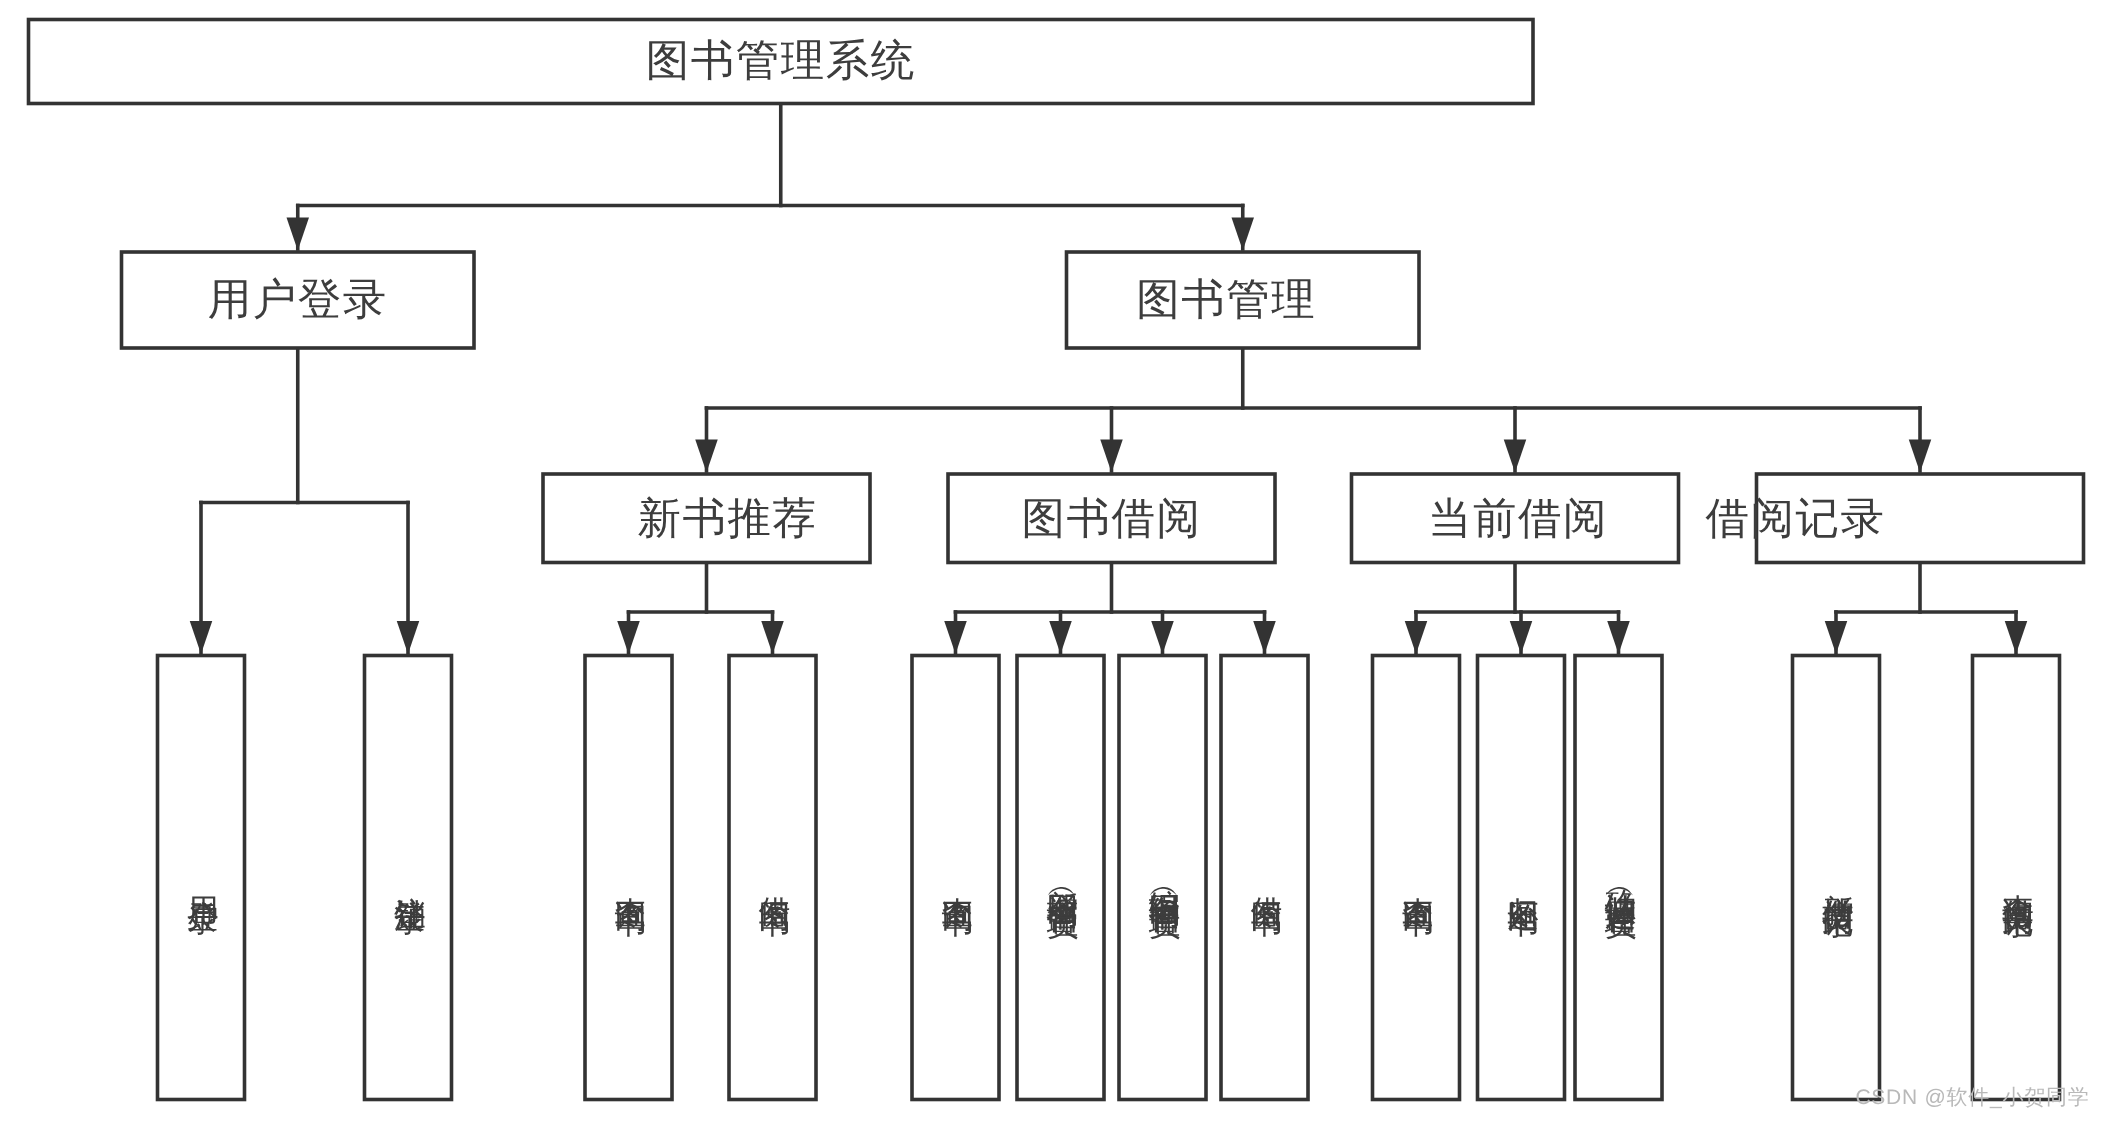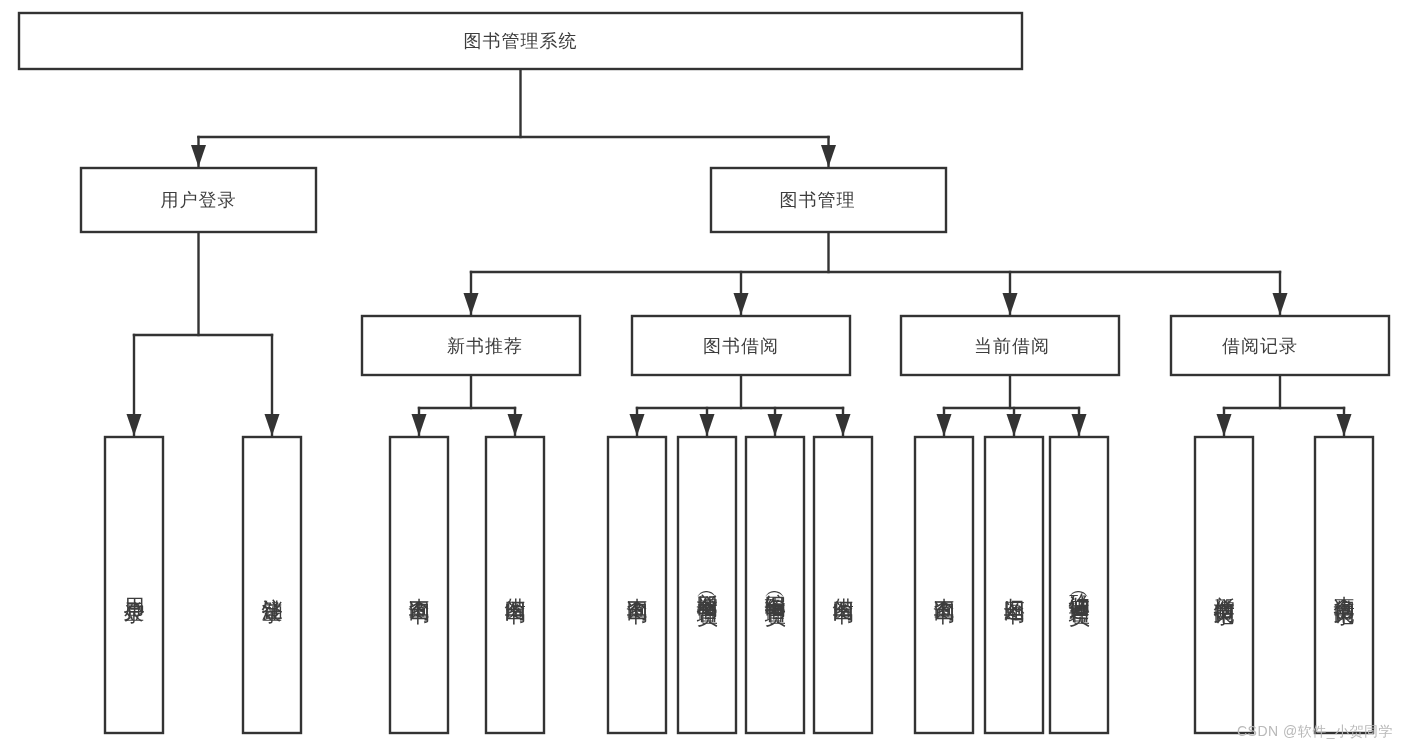--- a/index.html
+++ b/index.html
@@ -66,21 +66,21 @@
     letter-spacing: 2px;
     text-align: center;
     pointer-events: none;
   }
   .hlabel-wrap {
     position: absolute;
     display: flex;
     align-items: center;
     justify-content: center;
     font-family: "Liberation Sans", "DejaVu Sans", sans-serif;
-    font-size: 18px;
+    font-size: 29px;
     color: #3d3d3d;
     letter-spacing: 1px;
     pointer-events: none;
   }
 </style>
 </head>
 <body>
 
 <div id="diagram-root">
 
@@ -174,19 +174,19 @@
       <div class="vlabel-wrap" style="left: 486px; top: 443px; width: 58px; height: 284px;">借阅图书</div>
       <div class="hlabel-wrap" style="left: 632px; top: 316px; width: 218px; height: 59px;">图书借阅</div>
       <div class="vlabel-wrap" style="left: 608px; top: 443px; width: 58px; height: 284px;">查询图书</div>
       <div class="vlabel-wrap" style="left: 678px; top: 443px; width: 58px; height: 284px;">新增图书（管理员）</div>
       <div class="vlabel-wrap" style="left: 746px; top: 443px; width: 58px; height: 284px;">编辑图书（管理员）</div>
       <div class="vlabel-wrap" style="left: 814px; top: 443px; width: 58px; height: 284px;">借阅图书</div>
       <div class="hlabel-wrap" style="left: 901px; top: 316px; width: 222px; height: 59px;">当前借阅</div>
       <div class="vlabel-wrap" style="left: 915px; top: 443px; width: 58px; height: 284px;">查询图书</div>
       <div class="vlabel-wrap" style="left: 985px; top: 443px; width: 58px; height: 284px;">归还图书</div>
       <div class="vlabel-wrap" style="left: 1050px; top: 443px; width: 58px; height: 284px;">确认归还（管理员）</div>
-      <div class="hlabel-wrap" style="left: 1173px; top: 316px; width: 174px; height: 59px;">借阅记录</div>
+      <div class="hlabel-wrap" style="left: 1110px; top: 316px; width: 174px; height: 59px;">借阅记录</div>
       <div class="vlabel-wrap" style="left: 1195px; top: 443px; width: 58px; height: 284px;">新增借阅记录</div>
       <div class="vlabel-wrap" style="left: 1315px; top: 443px; width: 58px; height: 284px;">查询借阅记录</div>
     </div>
 
   <div class="watermark">CSDN @软件_小贺同学</div>
 </div>
 
 </body></html>

